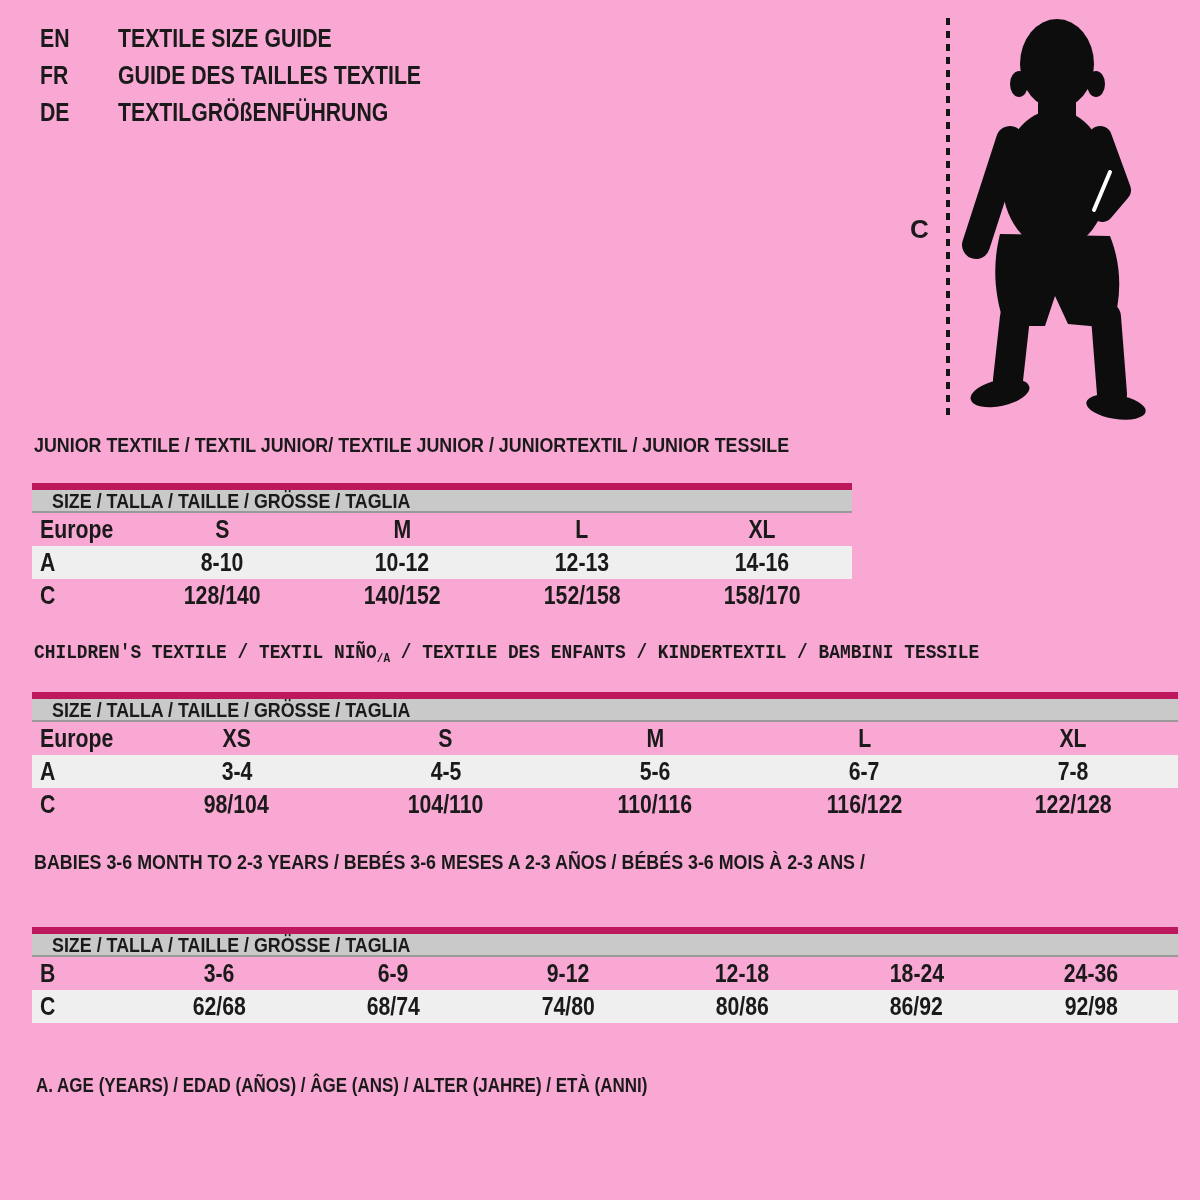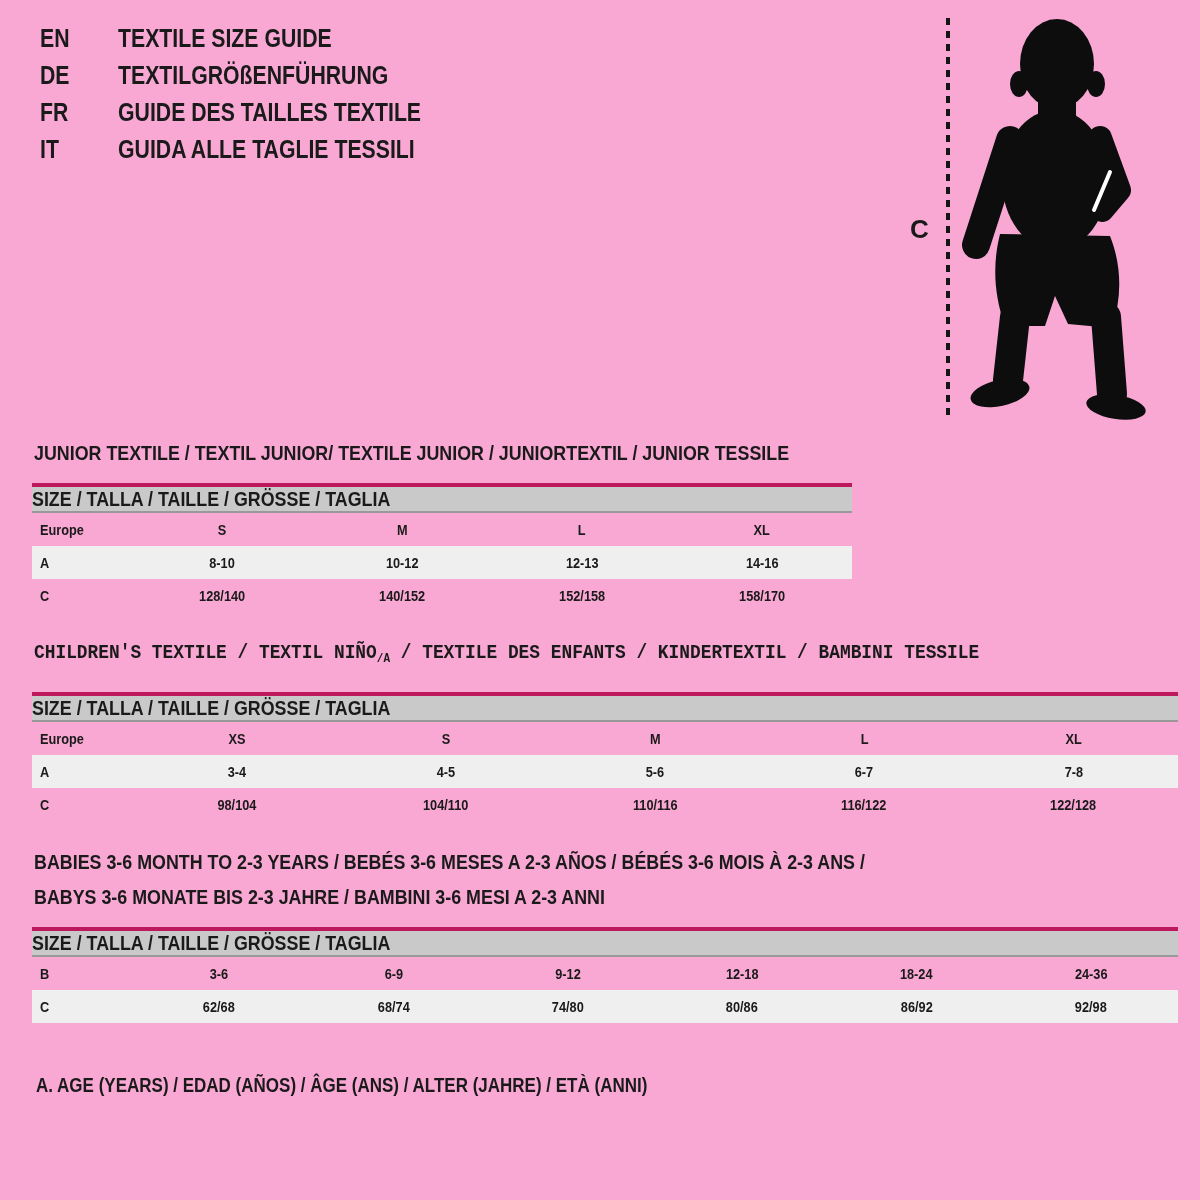--- a/index.html
+++ b/index.html
@@ -26,24 +26,24 @@
   .fig-svg { position:absolute; left:960px; top:12px; width:190px; height:410px; }
 
   
   .section-title { position:absolute; left:34px; font-size:21px; }
   .tl { height:35px; display:flex; align-items:center; }
 
   
   .tbl { position:absolute; left:32px; }
   .thead {
     height:30px; box-sizing:border-box; background:#c9c9c9;
-    border-top:4px solid #be185d; border-bottom:2px solid #999999;
-    display:flex; align-items:center; padding-left:0; font-size:21px;
+    border-top:7px solid #be185d; border-bottom:2px solid #999999;
+    display:flex; align-items:center; padding-left:20px; font-size:21px;
   }
-  .tr { display:grid; height:33px; align-items:center; font-size:15px; }
+  .tr { display:grid; height:33px; align-items:center; font-size:25px; }
   .t0 { top:483px; width:820px; }
   .t1 { top:692px; width:1146px; }
   .t2 { top:927px; width:1146px; }
   .t0 .tr { grid-template-columns:100px repeat(4,1fr); }
   .t1 .tr { grid-template-columns:100px repeat(5,1fr); }
   .t2 .tr { grid-template-columns:100px repeat(6,1fr); }
   .td { text-align:center; }
   .td.lbl { text-align:left; padding-left:8px; }
   .shade { background:#efefef; }
 
@@ -57,30 +57,26 @@
 <body>
 
 <div class="page">
 
   <div class="langs">
     <div class="lang-row">
       <span class="lang-code"><span class="cx">EN</span></span>
       <span class="cx">TEXTILE SIZE GUIDE</span>
     </div>
     <div class="lang-row">
-      <span class="lang-code"><span class="cx">DE</span></span>
-      <span class="cx">TEXTILGRÖßENFÜHRUNG</span>
-    </div>
-    <div class="lang-row">
       <span class="lang-code"><span class="cx">FR</span></span>
       <span class="cx">GUIDE DES TAILLES TEXTILE</span>
     </div>
     <div class="lang-row">
-      <span class="lang-code"><span class="cx">IT</span></span>
-      <span class="cx">GUIDA ALLE TAGLIE TESSILI</span>
+      <span class="lang-code"><span class="cx">DE</span></span>
+      <span class="cx">TEXTILGRÖßENFÜHRUNG</span>
     </div>
   </div>
 
   <div class="fig-dash"></div>
   <div class="fig-c">C</div>
   <svg class="fig-svg" viewBox="0 0 190 410" xmlns="http://www.w3.org/2000/svg">
     <g fill="#0d0d0d" stroke="none">
       <ellipse cx="97" cy="52" rx="37" ry="45"></ellipse>
       <ellipse cx="59" cy="72" rx="9" ry="13"></ellipse>
       <ellipse cx="136" cy="72" rx="9" ry="13"></ellipse>
@@ -90,21 +86,21 @@
       <path d="M140 126 L159 178 L142 198" stroke="#0d0d0d" stroke-width="24" stroke-linecap="round" stroke-linejoin="round" fill="none"></path>
       <path d="M40 222 C33 250 33 280 45 314 L85 314 L95 284 L108 312 L152 316 C162 286 162 254 150 224 Z"></path>
       <path d="M55 305 L48 368" stroke="#0d0d0d" stroke-width="30" stroke-linecap="round" fill="none"></path>
       <path d="M146 305 L152 382" stroke="#0d0d0d" stroke-width="30" stroke-linecap="round" fill="none"></path>
       <ellipse cx="40" cy="381" rx="30" ry="13" transform="rotate(-12 40 381)"></ellipse>
       <ellipse cx="156" cy="395" rx="30" ry="12" transform="rotate(9 156 395)"></ellipse>
       <path d="M150 160 L134 198" stroke="#ffffff" stroke-width="4" stroke-linecap="round" fill="none"></path>
     </g>
   </svg>
 
-  <div class="section-title" style="top:433px;margin-top:8px;">
+  <div class="section-title" style="top:433px;">
     <span class="cx">JUNIOR TEXTILE / TEXTIL JUNIOR/ TEXTILE JUNIOR / JUNIORTEXTIL / JUNIOR TESSILE</span>
   </div>
   <div class="tbl t0">
     <div class="thead">
       <span class="cx">SIZE / TALLA / TAILLE / GRÖSSE / TAGLIA</span>
     </div>
     <div class="tr">
       <div class="td lbl"><span class="cx">Europe</span></div>
       <div class="td"><span class="cxc">S</span></div>
       <div class="td"><span class="cxc">M</span></div>
@@ -157,23 +153,20 @@
       <div class="td"><span class="cxc">110/116</span></div>
       <div class="td"><span class="cxc">116/122</span></div>
       <div class="td"><span class="cxc">122/128</span></div>
     </div>
   </div>
 
   <div class="section-title" style="top:844px;">
     <div class="tl">
         <span class="cx">BABIES 3-6 MONTH TO 2-3 YEARS / BEBÉS 3-6 MESES A 2-3 AÑOS / BÉBÉS 3-6 MOIS À 2-3 ANS /</span>
       </div>
-    <div class="tl">
-        <span class="cx">BABYS 3-6 MONATE BIS 2-3 JAHRE / BAMBINI 3-6 MESI A 2-3 ANNI</span>
-      </div>
   </div>
   <div class="tbl t2">
     <div class="thead">
       <span class="cx">SIZE / TALLA / TAILLE / GRÖSSE / TAGLIA</span>
     </div>
     <div class="tr">
       <div class="td lbl"><span class="cx">B</span></div>
       <div class="td"><span class="cxc">3-6</span></div>
       <div class="td"><span class="cxc">6-9</span></div>
       <div class="td"><span class="cxc">9-12</span></div>

